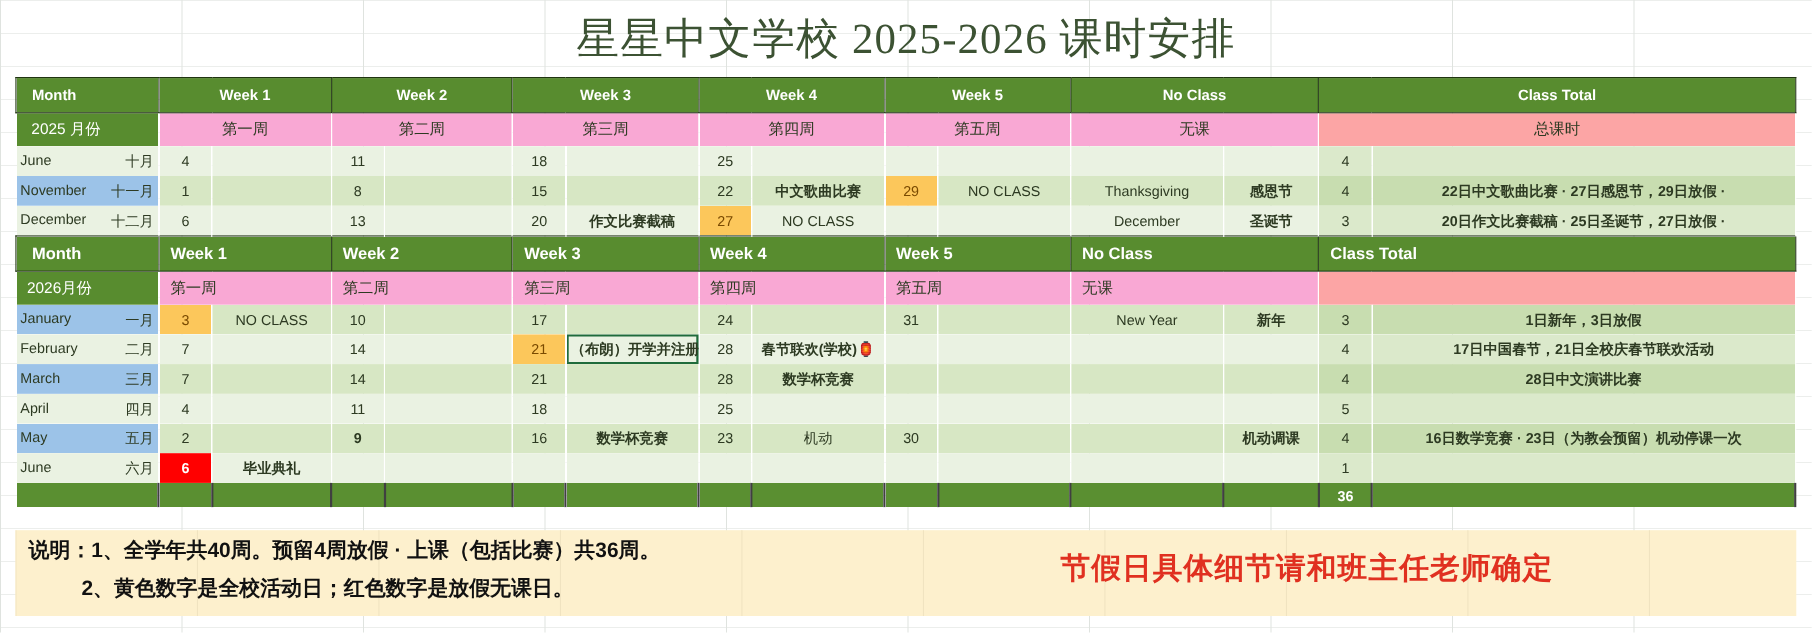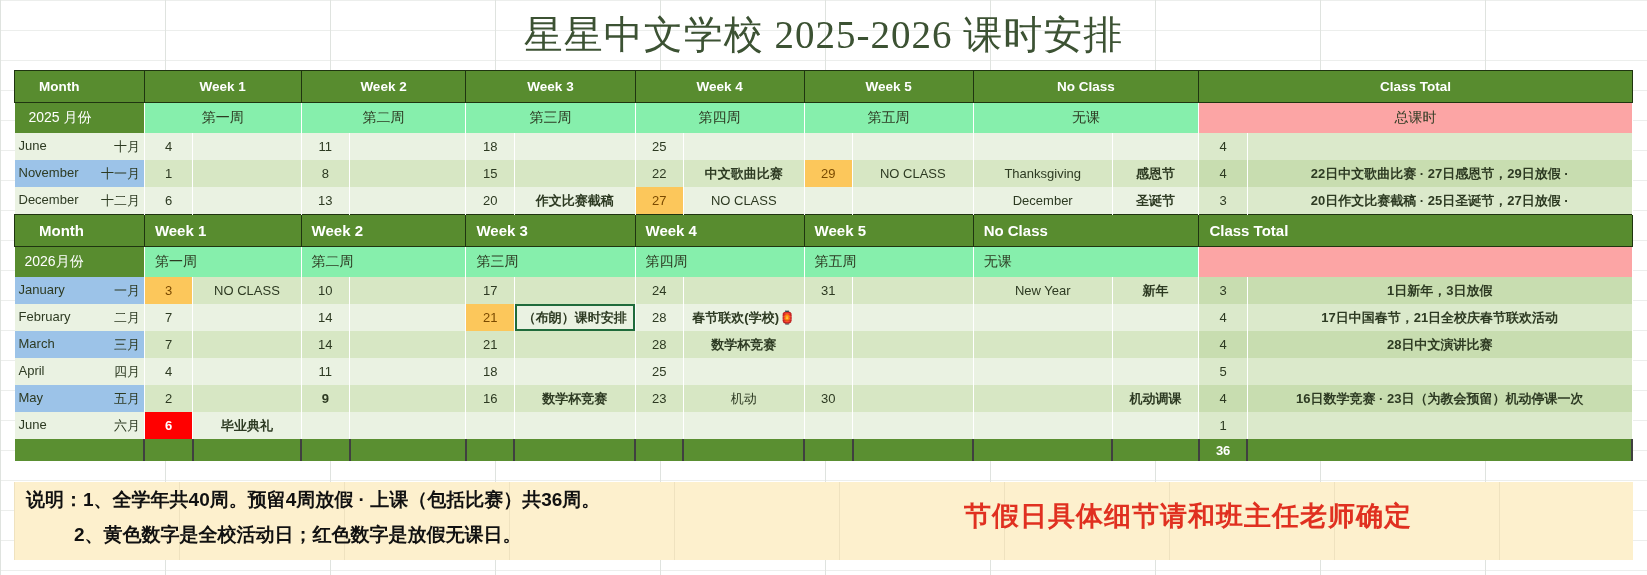--- a/index.html
+++ b/index.html
@@ -49,24 +49,24 @@
 
   
   tr.hdr td{
     background:#588c2f;color:#ffffff;font-weight:bold;font-size:13.5px;
     text-align:center;height:31px;
     border-right:1px solid #1f3410;
     border-top:1px solid #1f3410;border-bottom:1px solid #1f3410;
   }
   tr.hdr td:first-child{border-left:1px solid #1f3410;}
   tr.hdr.left td{text-align:left;padding-left:10px;font-size:15px;}
-  tr.hdr td.month-h{text-align:left;padding-left:24px;}
+  tr.hdr td.month-h{text-align:left;padding-left:14px;}
 
   tr.sub td{
-    background:#86efac;text-align:center;height:30px;font-size:14px;color:#2d3a22;
+    background:#f9a8d4;text-align:center;height:30px;font-size:14px;color:#2d3a22;
     border-right:1px solid #ffffff;
   }
   tr.sub td.month-s{background:#588c2f;color:#ffffff;text-align:left;padding-left:14px;font-size:14px;}
   tr.sub td.total-s{background:#fca5a5;text-align:center;}
   tr.sub.left td{text-align:left;padding-left:10px;}
   tr.sub.left td.total-s{text-align:left;padding-left:10px;}
 
   
   tr.r-a td{background:#eaf2e2;}
   tr.r-b td{background:#d7e7c4;}
@@ -250,21 +250,21 @@
           <td class="cnt total-col">3</td>
           <td class="note total-col">1日新年，3日放假</td>
         </tr>
         <tr class="r-a">
           <td class="month-cell"><span class="mn-en">February</span><span class="mn-cn">二月</span></td>
           <td class="num ">7</td>
           <td class="ev "></td>
           <td class="num ">14</td>
           <td class="ev "></td>
           <td class="num hl-amber">21</td>
-          <td class="ev txt-red sel-cell">（布朗）课时安排</td>
+          <td class="ev txt-red sel-cell">（布朗）开学并注册</td>
           <td class="num ">28</td>
           <td class="ev txt-red">春节联欢(学校)🏮</td>
           <td class="num "></td>
           <td class="ev "></td>
           <td class="noclass-en"></td>
           <td class="noclass-cn"></td>
           <td class="cnt total-col">4</td>
           <td class="note total-col">17日中国春节，21日全校庆春节联欢活动</td>
         </tr>
         <tr class="r-b">

